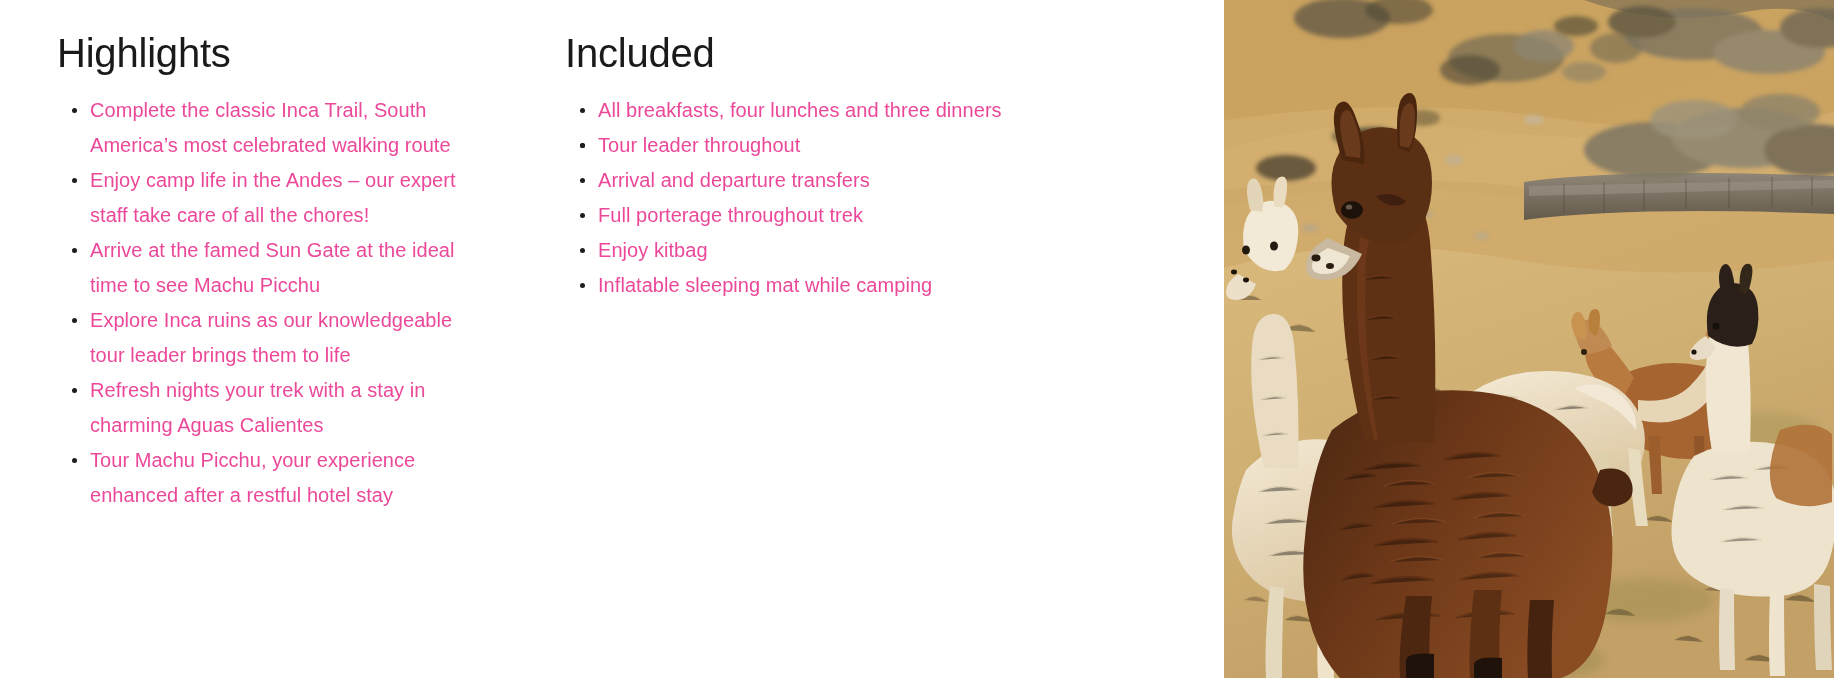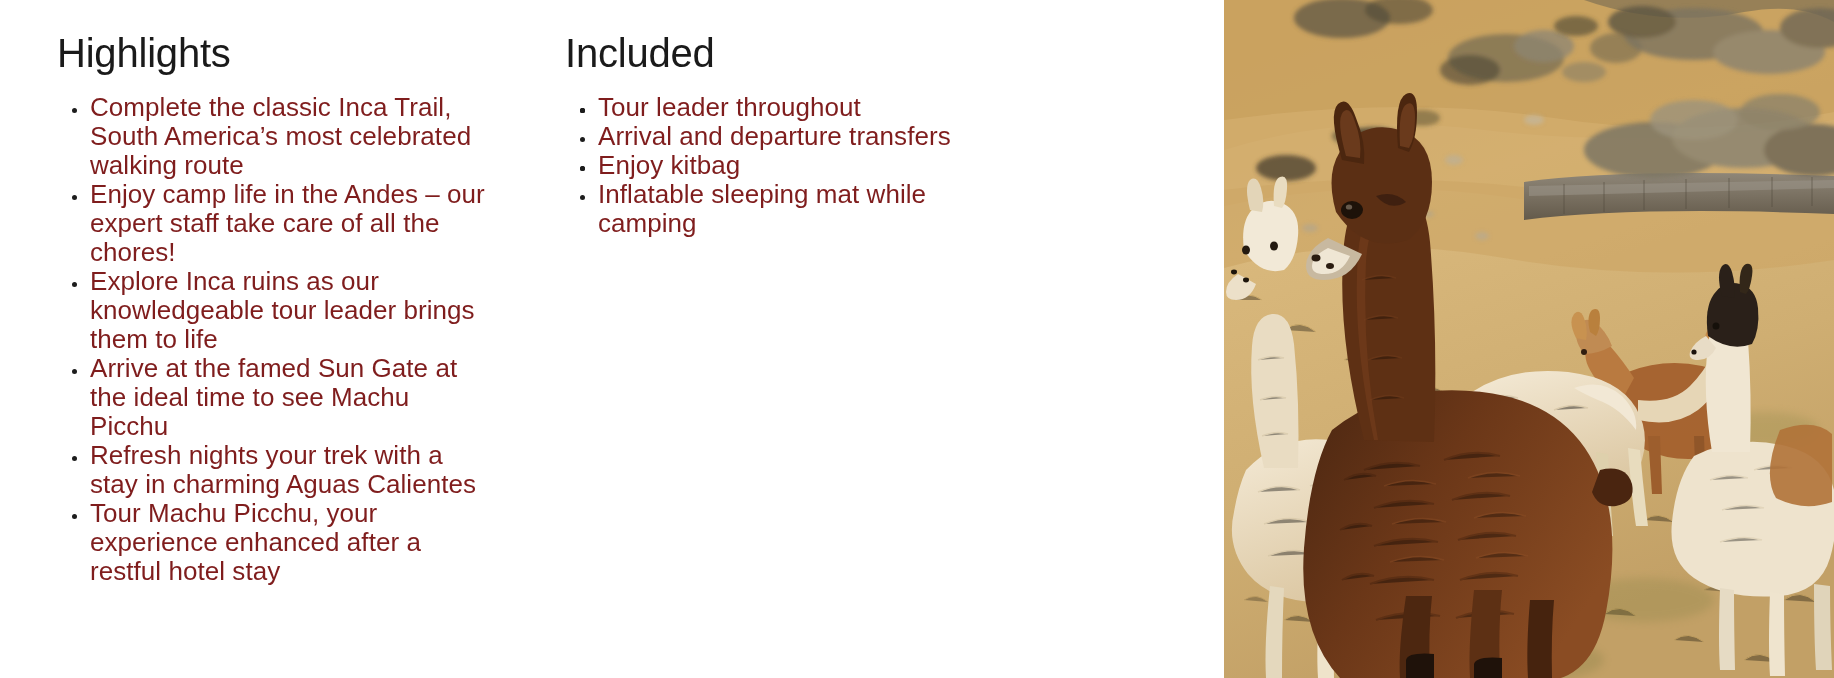--- a/index.html
+++ b/index.html
@@ -45,23 +45,23 @@
 
   .bullet-list {
     list-style: none;
     padding: 0;
     margin: 0;
   }
 
   .bullet-list li {
     position: relative;
     padding-left: 33px;
-    font-size: 26px;
-    line-height: 29px;
-    color: #7f1d1d;
+    font-size: 20px;
+    line-height: 35px;
+    color: #ec4899;
     letter-spacing: 0.05px;
   }
 
   .bullet-list li .dot {
     position: absolute;
     left: 15px;
     top: 15px;
     width: 5px;
     height: 5px;
     border-radius: 50%;
@@ -96,56 +96,58 @@
         <li>
           <span class="dot"></span>
           <span>Complete the classic Inca Trail, South America’s most celebrated walking route</span>
         </li>
         <li>
           <span class="dot"></span>
           <span>Enjoy camp life in the Andes – our expert staff take care of all the chores!</span>
         </li>
         <li>
           <span class="dot"></span>
+          <span>Arrive at the famed Sun Gate at the ideal time to see Machu Picchu</span>
+        </li>
+        <li>
+          <span class="dot"></span>
           <span>Explore Inca ruins as our knowledgeable tour leader brings them to life</span>
-        </li>
-        <li>
-          <span class="dot"></span>
-          <span>Arrive at the famed Sun Gate at the ideal time to see Machu Picchu</span>
         </li>
         <li>
           <span class="dot"></span>
           <span>Refresh nights your trek with a stay in charming Aguas Calientes</span>
         </li>
         <li>
           <span class="dot"></span>
           <span>Tour Machu Picchu, your experience enhanced after a restful hotel stay</span>
         </li>
       </ul>
     </div>
 
     <div class="column col-included included">
       <h2 class="col-heading">Included</h2>
       <ul class="bullet-list">
         <li>
           <span class="dot"></span>
+          <span>All breakfasts, four lunches and three dinners</span>
         </li>
         <li>
           <span class="dot"></span>
         </li>
         <li>
           <span class="dot"></span>
           <span>Tour leader throughout</span>
         </li>
         <li>
           <span class="dot"></span>
           <span>Arrival and departure transfers</span>
         </li>
         <li>
           <span class="dot"></span>
+          <span>Full porterage throughout trek</span>
         </li>
         <li>
           <span class="dot"></span>
           <span>Enjoy kitbag</span>
         </li>
         <li>
           <span class="dot"></span>
           <span>Inflatable sleeping mat while camping</span>
         </li>
       </ul>

